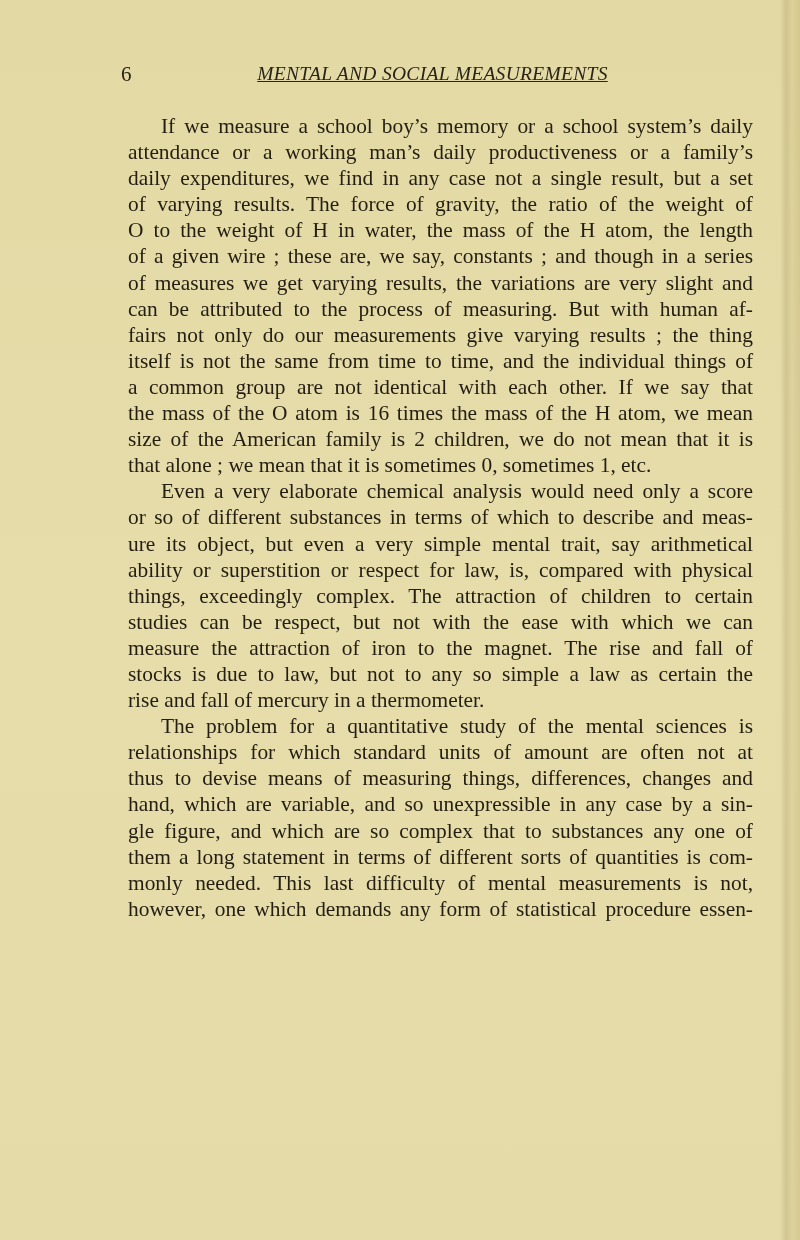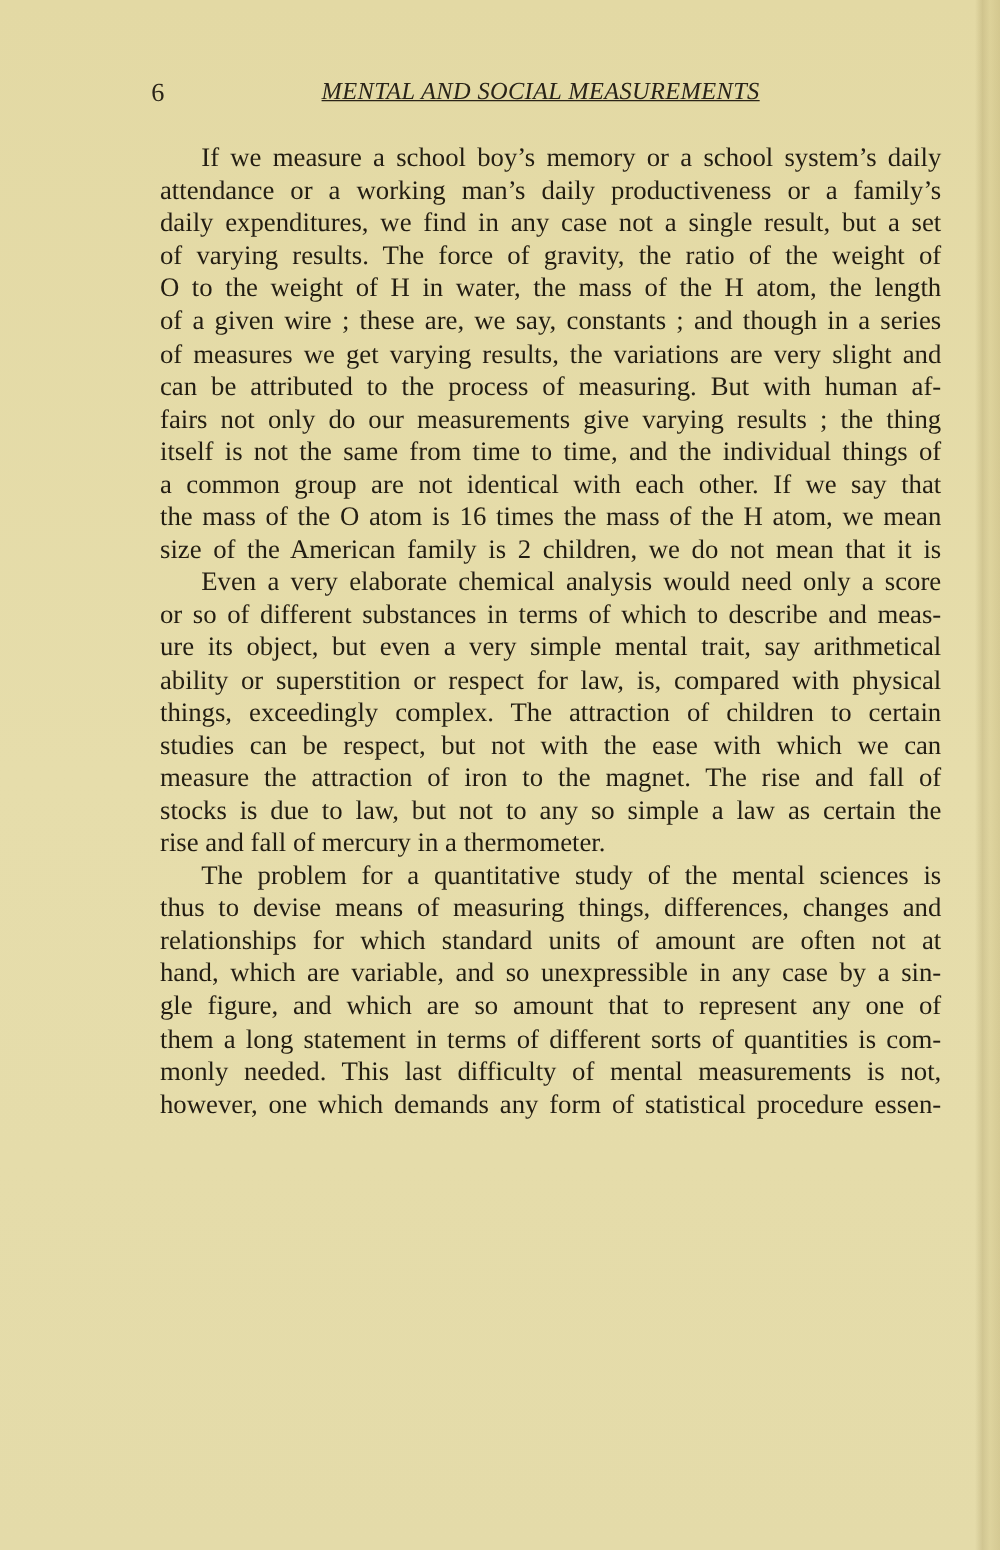--- a/index.html
+++ b/index.html
@@ -92,39 +92,40 @@
       <span class="line">of varying results.  The force of gravity, the ratio of the weight of</span>
       <span class="line">O to the weight of H in water, the mass of the H atom, the length</span>
       <span class="line">of a given wire ; these are, we say, constants ; and though in a series</span>
       <span class="line">of measures we get varying results, the variations are very slight and</span>
       <span class="line">can be attributed to the process of measuring.  But with human af-</span>
       <span class="line">fairs not only do our measurements give varying results ;  the thing</span>
       <span class="line">itself is not the same from time to time, and the individual things of</span>
       <span class="line">a common group are not identical with each other.  If we say that</span>
       <span class="line">the mass of the O atom is 16 times the mass of the H atom, we mean</span>
       <span class="line">size of the American family is 2 children, we do not mean that it is</span>
+      <span class="line last">that alone ; we mean that it is sometimes 0, sometimes 1, etc.</span>
     </div>
 
     <div>
       <span class="line indent">Even a very elaborate chemical analysis would need only a score</span>
       <span class="line">or so of different substances in terms of which to describe and meas-</span>
       <span class="line">ure its object, but even a very simple mental trait, say arithmetical</span>
       <span class="line">ability or superstition or respect for law, is, compared with physical</span>
       <span class="line">things, exceedingly complex.  The attraction of children to certain</span>
       <span class="line">studies can be respect, but not with the ease with which we can</span>
       <span class="line">measure the attraction of iron to the magnet.  The rise and fall of</span>
       <span class="line">stocks is due to law, but not to any so simple a law as certain the</span>
       <span class="line last">rise and fall of mercury in a thermometer.</span>
     </div>
 
     <div>
       <span class="line indent">The problem for a quantitative study of the mental sciences is</span>
+      <span class="line">relationships for which standard units of amount are often not at</span>
       <span class="line">thus to devise means of measuring things, differences, changes and</span>
-      <span class="line">relationships for which standard units of amount are often not at</span>
       <span class="line">hand, which are variable, and so unexpressible in any case by a sin-</span>
-      <span class="line">gle figure, and which are so amount that to represent any one of</span>
+      <span class="line">gle figure, and which are so complex that to substances any one of</span>
       <span class="line">them a long statement in terms of different sorts of quantities is com-</span>
       <span class="line">monly needed.  This last difficulty of mental measurements is not,</span>
       <span class="line">however, one which demands any form of statistical procedure essen-</span>
     </div>
 
   </div>
 </div>
 
 </body></html>

